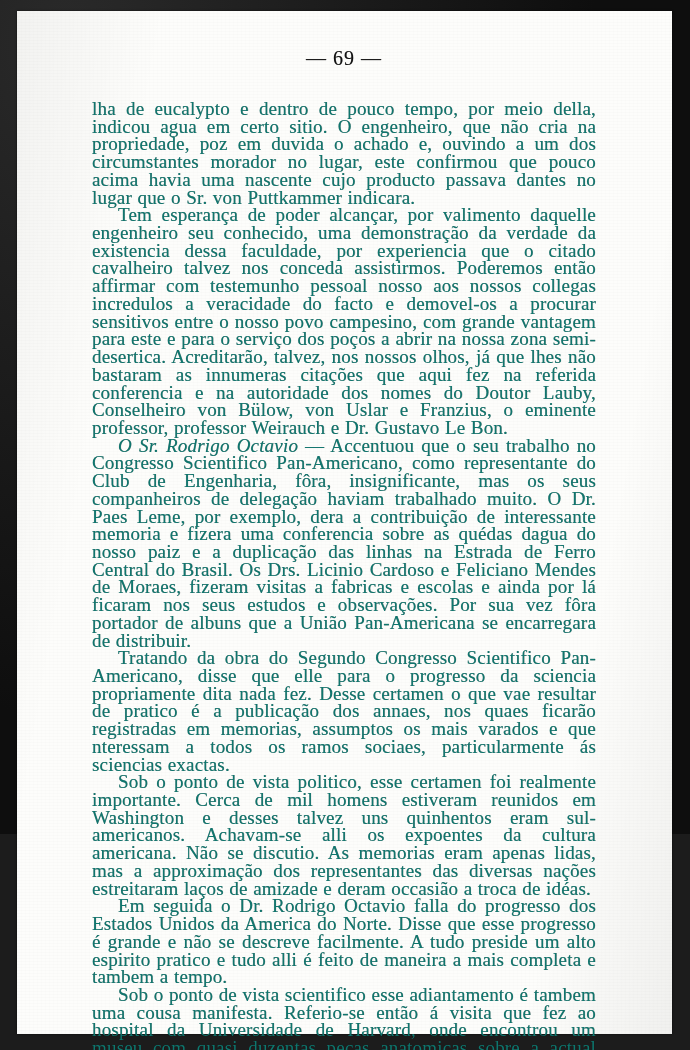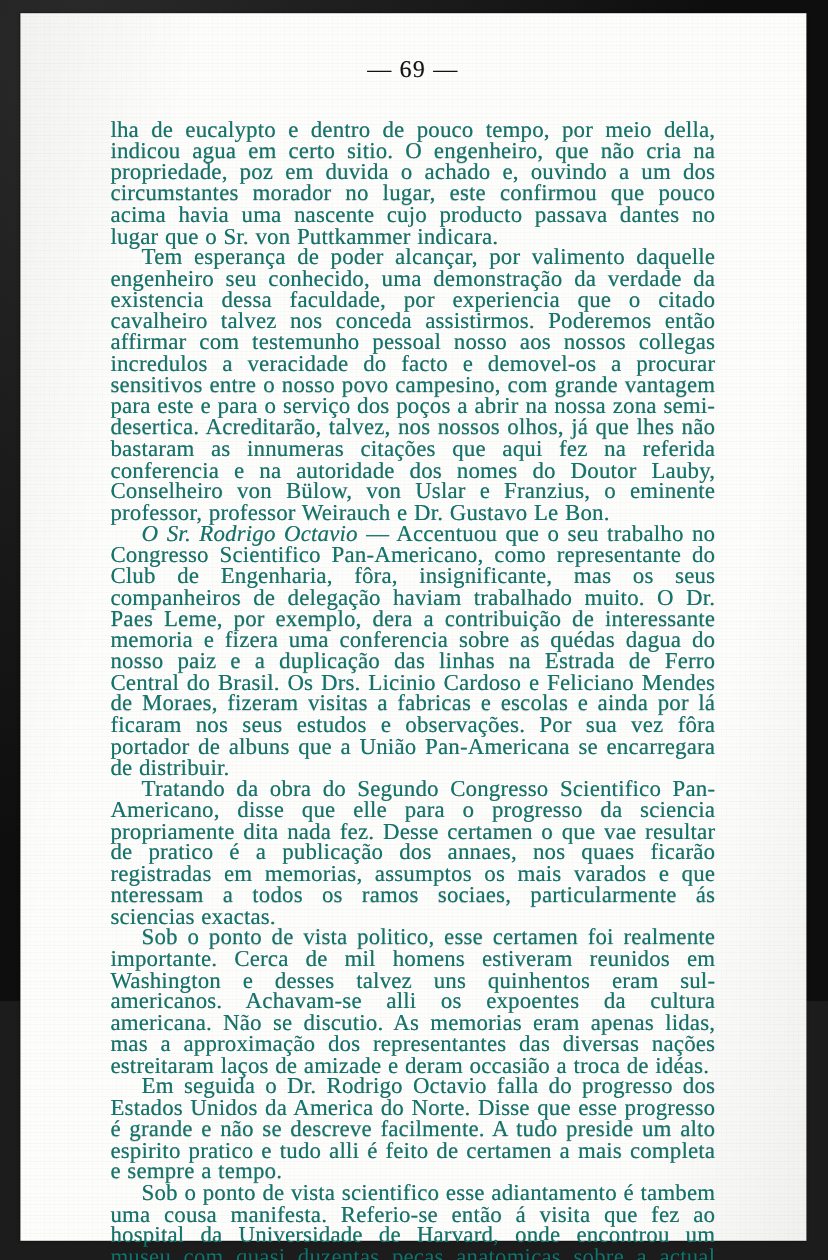--- a/index.html
+++ b/index.html
@@ -128,20 +128,20 @@
 
         <p class="para">Tem esperança de poder alcançar, por valimento daquelle engenheiro seu conhecido, uma demonstração da verdade da existencia dessa faculdade, por experiencia que o citado cavalheiro talvez nos conceda assistirmos. Poderemos então affirmar com testemunho pessoal nosso aos nossos collegas incredulos a veracidade do facto e demovel-os a procurar sensitivos entre o nosso povo campesino, com grande vantagem para este e para o serviço dos poços a abrir na nossa zona semi-desertica. Acreditarão, talvez, nos nossos olhos, já que lhes não bastaram as innumeras citações que aqui fez na referida conferencia e na autoridade dos nomes do Doutor Lauby, Conselheiro von Bülow, von Uslar e Franzius, o eminente professor, professor Weirauch e Dr. Gustavo Le Bon.</p>
 
 
         <p class="para gap-before"><em class="speaker">O Sr. Rodrigo Octavio</em><span> — Accentuou que o seu trabalho no Congresso  Scientifico Pan-Americano, como representante do Club de Engenharia, fôra, insignificante, mas os seus companheiros de delegação haviam trabalhado muito. O Dr. Paes Leme, por exemplo, dera a contribuição de interessante memoria e fizera uma conferencia sobre as quédas dagua do nosso paiz e a duplicação das linhas na Estrada de Ferro Central do Brasil. Os Drs. Licinio Cardoso e Feliciano Mendes de Moraes, fizeram visitas a fabricas e escolas e ainda por lá ficaram nos seus estudos e observações. Por sua vez fôra portador de albuns que a União Pan-Americana se encarregara de distribuir.</span></p>
 
         <p class="para">Tratando da obra do Segundo Congresso Scientifico Pan-Americano, disse que elle para o progresso da sciencia propriamente dita nada fez. Desse certamen o que vae resultar de pratico é a publicação dos annaes, nos quaes ficarão registradas em memorias, assumptos os mais varados e que nteressam a todos os ramos sociaes, particularmente ás sciencias exactas.</p>
 
         <p class="para">Sob o ponto de vista politico, esse certamen foi realmente importante. Cerca de mil homens estiveram reunidos em Washington e desses talvez uns quinhentos eram sul-americanos. Achavam-se alli os expoentes da cultura americana. Não se discutio. As memorias eram apenas lidas, mas a approximação dos representantes das diversas nações estreitaram laços de amizade e deram occasião a troca de idéas.</p>
 
-        <p class="para">Em seguida o Dr. Rodrigo Octavio falla do progresso dos Estados Unidos da America do Norte. Disse que esse progresso é grande e não se descreve facilmente. A tudo preside um alto espirito pratico e tudo alli é feito de certamen a mais completa e sempre a tempo.</p>
+        <p class="para">Em seguida o Dr. Rodrigo Octavio falla do progresso dos Estados Unidos da America do Norte. Disse que esse progresso é grande e não se descreve facilmente. A tudo preside um alto espirito pratico e tudo alli é feito de maneira a mais completa e tambem a tempo.</p>
 
         <p class="para">Sob o ponto de vista scientifico esse adiantamento é tambem uma cousa manifesta. Referio-se então á visita que fez ao hospital da  Universidade de Harvard, onde encontrou um museu com quasi duzentas peças anatomicas sobre a actual guerra cu-</p>
 
       </div>
     </div>
   </div>
 </div>
 
 </body></html>

